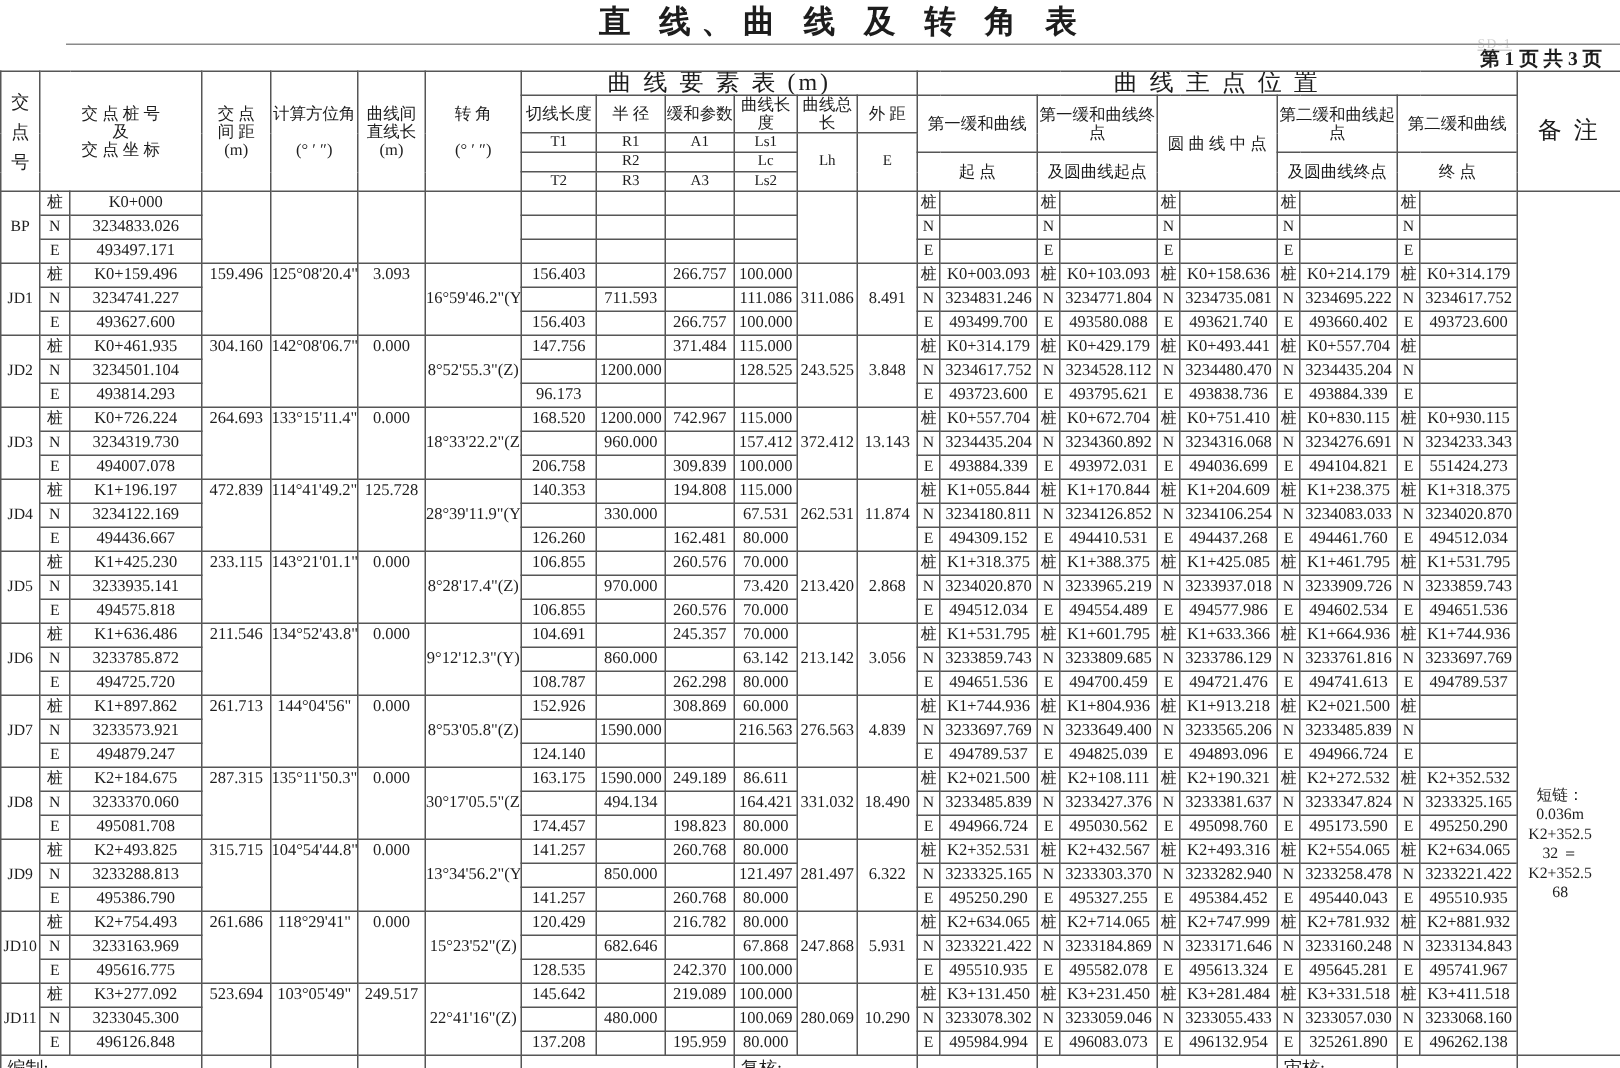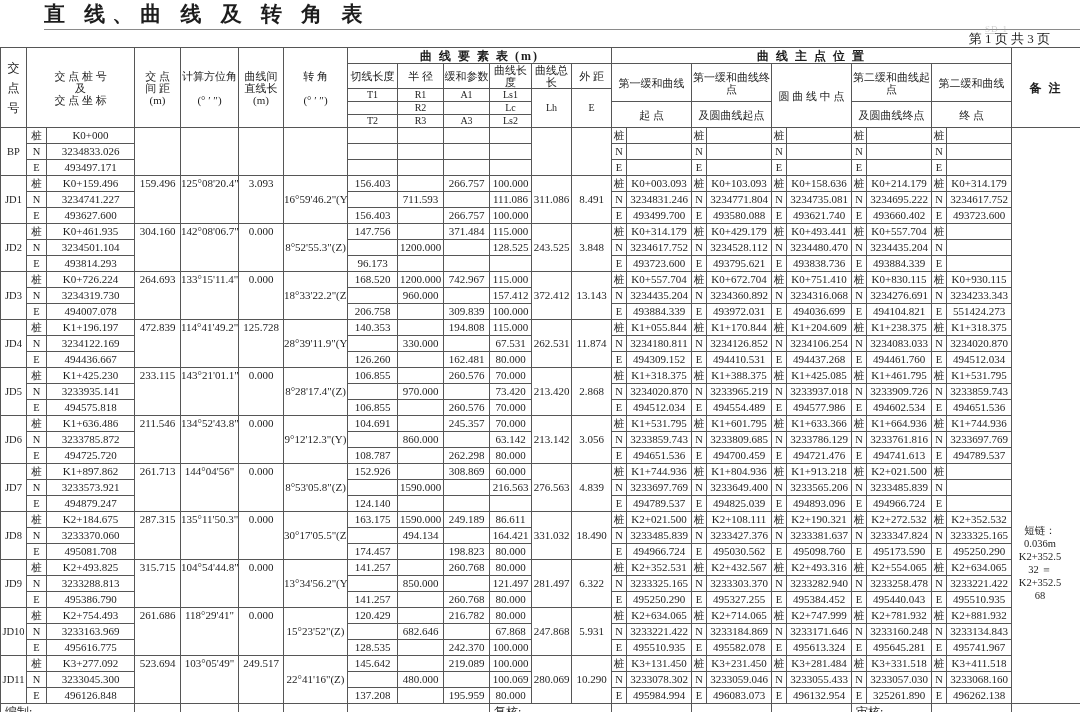--- a/index.html
+++ b/index.html
@@ -1,26 +1,26 @@
 <!DOCTYPE html>
 <html><head>
 <meta charset="utf-8">
 <style>
   html,body{margin:0;padding:0;background:#fff;}
   body{width:1080px;height:712px;font-family:"Liberation Serif","DejaVu Serif",serif;color:#1d1d1d;position:relative;}
-  .title-bar{height:29px;border-bottom:1px solid #8a8a8a;text-align:left;margin-left:44px;}
+  .title-bar{height:29px;border-bottom:1px solid #8a8a8a;text-align:center;margin-left:44px;}
   .title-bar .t{font-size:21px;font-weight:bold;letter-spacing:7px;line-height:28px;}
-  .page-bar{height:17px;text-align:right;padding-right:30px;font-size:13px;font-weight:normal;line-height:17px;}
+  .page-bar{height:17px;text-align:right;padding-right:12px;font-size:13px;font-weight:bold;line-height:17px;}
   .corner-mark{position:absolute;top:24px;right:72px;font-size:9px;color:#999;opacity:.45;letter-spacing:1px;text-decoration:underline;}
   table{border-collapse:collapse;table-layout:fixed;width:1080px;}
   td,th{border:1px solid #565656;padding:0;overflow:hidden;font-weight:normal;white-space:nowrap;text-align:center;vertical-align:middle;}
   thead th{font-size:11px;white-space:pre-line;line-height:12px;}
   thead tr.h0{height:16px;}
   thead tr.hs{height:12px;}
-  th.big{font-size:12px;letter-spacing:2px;font-weight:bold;}
+  th.big{font-size:16px;letter-spacing:2px;}
   th.vhead{line-height:20px;font-size:12px;}
   th.sub{font-size:10px;font-family:"Liberation Serif",serif;}
   th.pgrp{font-size:11px;line-height:12px;}
   tbody tr{height:16px;}
   tbody td{font-size:11px;line-height:15px;}
   td.jd{font-size:10.5px;}
   td.lbl,td.plbl{font-size:10.5px;}
   td.top{vertical-align:top;}
   td.mid{vertical-align:middle;}
   td.notecell{position:relative;vertical-align:top;}

